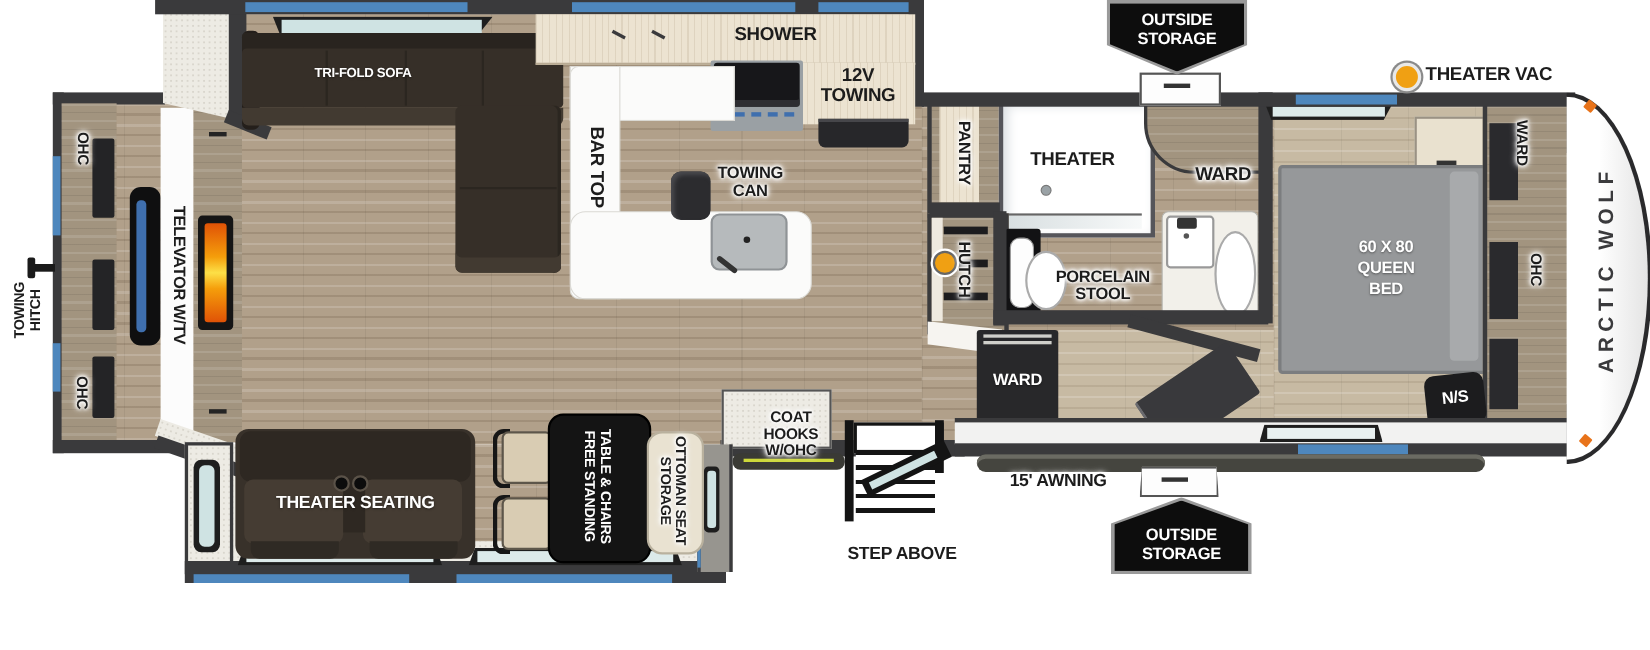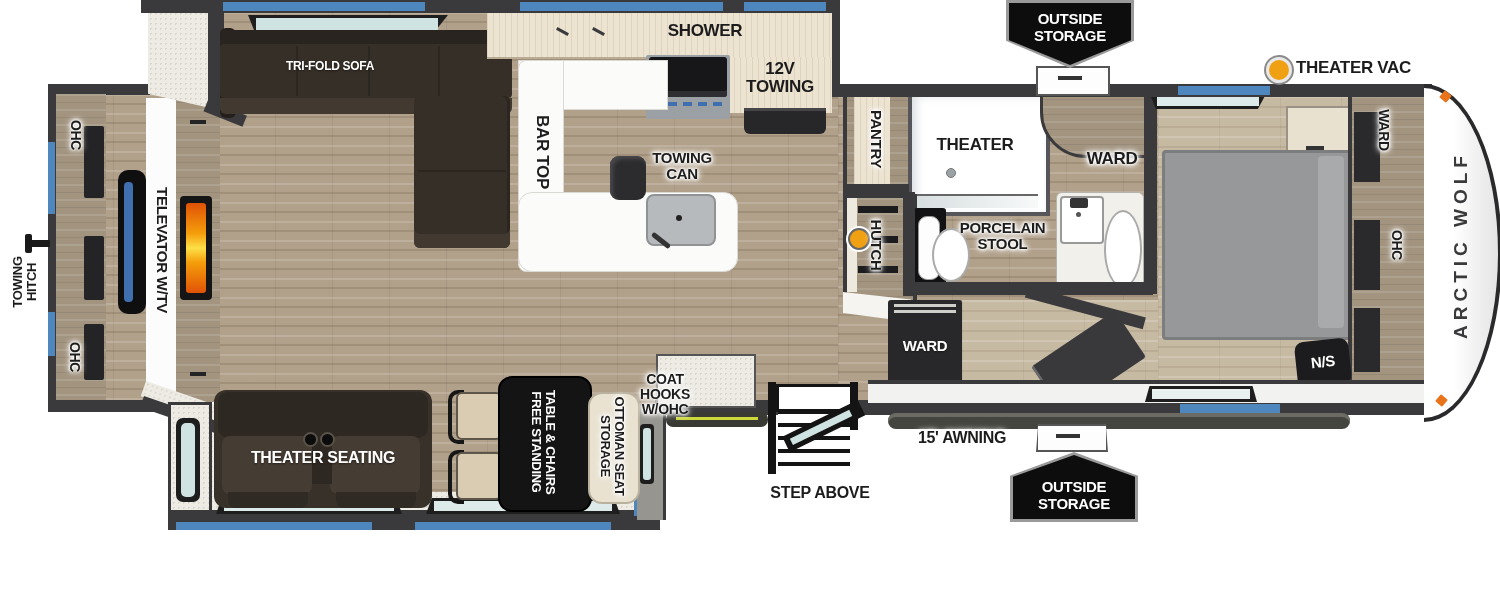--- a/index.html
+++ b/index.html
@@ -261,44 +261,49 @@
   <div class="abs lbl" style="left:636px;top:150px;width:92px;height:36px;font-size:15px;">
     <span style="display:block;">TOWING</span>
     <span style="display:block;">CAN</span>
   </div>
 
   <div class="abs lbl v90" style="left:836px;top:131px;width:80px;height:16px;font-size:15px;">PANTRY</div>
   <div class="abs lbl" style="left:925px;top:136px;width:100px;height:20px;font-size:17px;text-shadow:none;">THEATER</div>
   <div class="abs lbl" style="left:1068px;top:150px;width:88px;height:20px;font-size:17px;">WARD</div>
   <div class="abs lbl v90" style="left:836px;top:237px;width:80px;height:16px;font-size:15px;">HUTCH</div>
   <div class="abs lbl" style="left:945px;top:220px;width:115px;height:36px;font-size:15px;">
-    <span style="display:block;">PORCELAIN</span>
+    <span style="display:block;margin-top:24px;">PORCELAIN</span>
     <span style="display:block;">STOOL</span>
   </div>
   <div class="abs lblw" style="left:892px;top:338px;width:66px;height:18px;font-size:15px;">WARD</div>
 
+  <div class="abs lblw" style="left:1195px;top:216px;width:130px;height:58px;font-size:15px;line-height:1.25;">
+    <span style="display:block;">60 X 80</span>
+    <span style="display:block;">QUEEN</span>
+    <span style="display:block;">BED</span>
+  </div>
   <div class="abs lbl v90" style="left:1353px;top:122px;width:60px;height:16px;font-size:14px;">WARD</div>
   <div class="abs lbl v90" style="left:1371px;top:237px;width:50px;height:16px;font-size:14px;">OHC</div>
   <div class="abs lblw" style="left:1296px;top:354px;width:54px;height:18px;font-size:15px;transform:rotate(-6deg);text-shadow:none;">N/S</div>
 
   <div class="abs lblw" style="left:248px;top:450px;width:150px;height:18px;font-size:16px;">THEATER SEATING</div>
   <div class="abs lblw v90 rev" style="left:475px;top:426px;width:136px;height:32px;font-size:13px;text-shadow:none;">
     <span style="display:block;text-align:center;">FREE STANDING</span>
     <span style="display:block;text-align:center;">TABLE &amp; CHAIRS</span>
   </div>
   <div class="abs lbl v90 rev" style="left:545px;top:430px;width:134px;height:32px;font-size:13px;">
     <span style="display:block;text-align:center;">STORAGE</span>
     <span style="display:block;text-align:center;">OTTOMAN SEAT</span>
   </div>
-  <div class="abs lbl" style="left:620px;top:372px;width:90px;height:32px;font-size:14px;">
+  <div class="abs lbl" style="left:674px;top:372px;width:90px;height:32px;font-size:14px;">
     <span style="display:block;">COAT HOOKS</span>
     <span style="display:block;">W/OHC</span>
   </div>
 
-  <div class="abs lbl" style="left:762px;top:485px;width:116px;height:20px;font-size:16px;">STEP ABOVE</div>
+  <div class="abs lbl" style="left:762px;top:496px;width:116px;height:20px;font-size:16px;">STEP ABOVE</div>
   <div class="abs lbl" style="left:908px;top:430px;width:108px;height:18px;font-size:16px;">15' AWNING</div>
   <div class="abs v270" style="left:1315px;top:235px;width:290px;height:20px;font-size:19px;font-weight:bold;letter-spacing:5px;color:#3a3a3c;text-align:center;">ARCTIC WOLF</div>
 
   <div class="abs shield-dn" style="left:1006px;top:0;width:128px;height:68px;background:#9a9a9a;">
     <div class="abs shield-dn" style="left:3px;top:3px;width:122px;height:62px;background:#0d0d0d;"></div>
     <div class="abs badge-txt" style="left:0;top:10px;width:128px;font-size:15px;">
       <span style="display:block;">OUTSIDE</span>
       <span style="display:block;">STORAGE</span>
     </div>
   </div>

